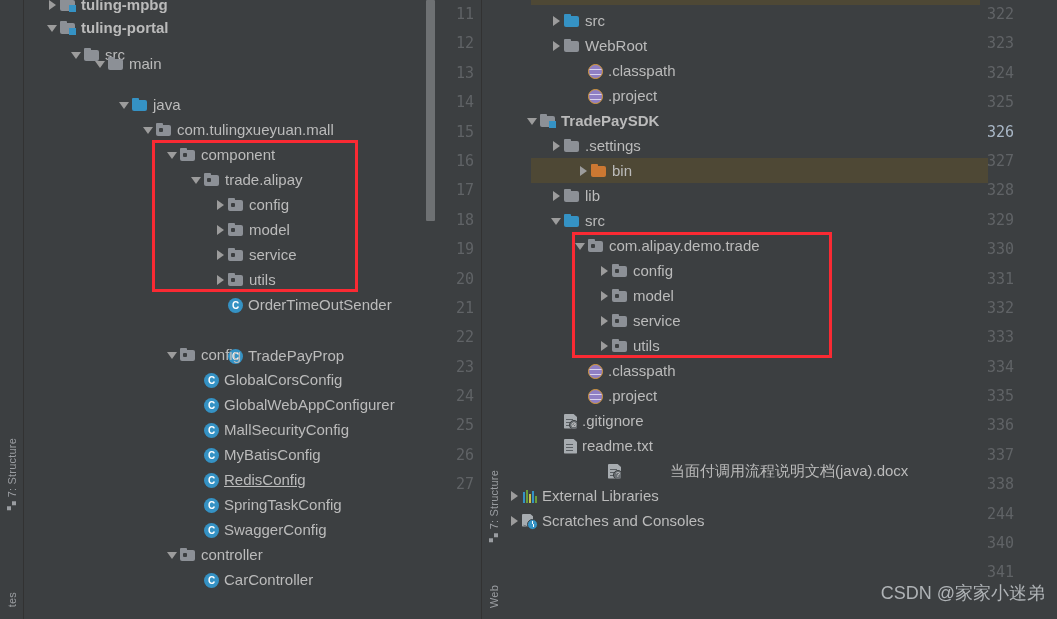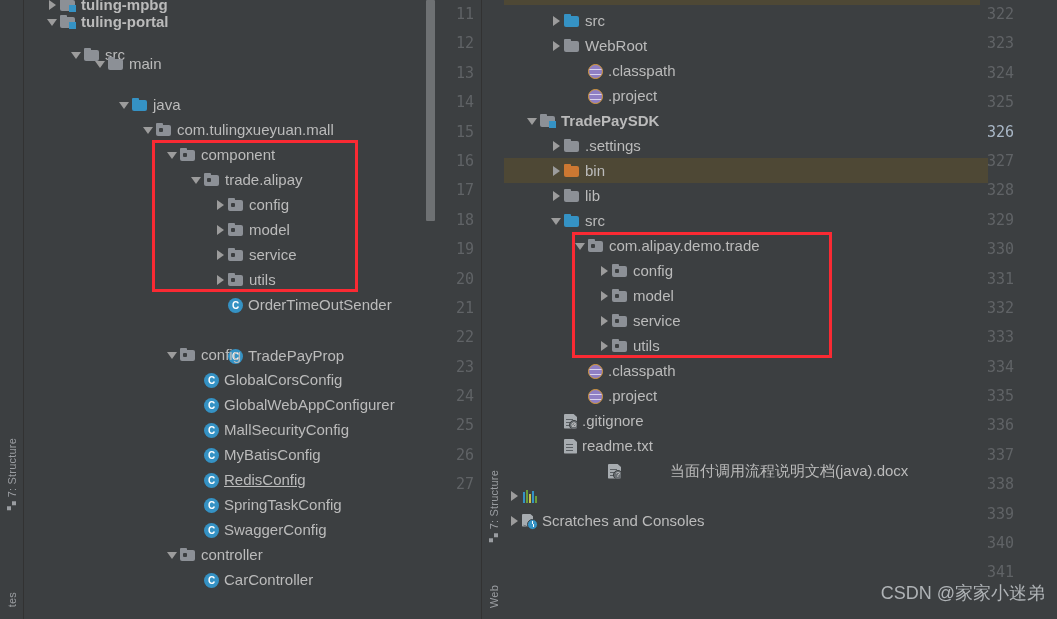--- a/index.html
+++ b/index.html
@@ -98,21 +98,21 @@
     left: 0;
     height: 25px;
     line-height: 25px;
     white-space: nowrap;
     font-size: 15px;
     color: #bbbbbb;
     display: flex;
     align-items: center;
     box-sizing: border-box;
   }
-  .row.selected { background: #4e4835; }
+  .row.selected { background: #4e4835; margin-left: 27px; }
   .row .label { color: #bbbbbb; }
   .row.bold .label { color: #bbbbbb; font-weight: bold; }
 
   
   .tri {
     width: 14px; height: 25px;
     flex: 0 0 auto;
     position: relative;
   }
   .tri::after {
@@ -317,21 +317,21 @@
   <div class="tree left-tree">
 
     <div class="row bold" style="top:-8px;padding-left:22px;">
       <span class="tri collapsed"></span>
       <span class="ico module folder">
           <span class="badge"></span>
         </span>
       <span class="label">tuling-mpbg</span>
     </div>
 
-    <div class="row bold" style="top:9px;padding-left:22px;text-align:right;">
+    <div class="row bold" style="top:15px;padding-left:22px;text-align:right;">
       <span class="tri expanded"></span>
       <span class="ico module folder">
           <span class="badge"></span>
         </span>
       <span class="label">tuling-portal</span>
     </div>
 
     <div class="row" style="top:42px;padding-left:46px;">
       <span class="tri expanded"></span>
       <span class="ico folder"></span>
@@ -667,20 +667,21 @@
 
     <div class="row" style="top:483px;padding-left:4px;">
       <span class="tri collapsed"></span>
       <span class="ico libs">
           <i></i>
           <i></i>
           <i></i>
           <i></i>
           <i></i>
         </span>
+      <span class="label">External Libraries</span>
     </div>
 
     <div class="row" style="top:508px;padding-left:4px;">
       <span class="tri collapsed"></span>
       <span class="ico scratch">
           <span class="pg"></span>
           <span class="clk"></span>
         </span>
       <span class="label">Scratches and Consoles</span>
     </div>
@@ -699,21 +700,21 @@
     <div class="ln">329</div>
     <div class="ln">330</div>
     <div class="ln">331</div>
     <div class="ln">332</div>
     <div class="ln">333</div>
     <div class="ln">334</div>
     <div class="ln">335</div>
     <div class="ln">336</div>
     <div class="ln">337</div>
     <div class="ln">338</div>
-    <div class="ln">339</div>
+    <div class="ln">244</div>
     <div class="ln">340</div>
     <div class="ln">341</div>
   </div>
 
   <div style="position:absolute;left:980px;top:158px;width:8px;height:25px;background:#4e4835;"></div>
 
   <div class="watermark">CSDN @家家小迷弟</div>
 
 </div>
 

